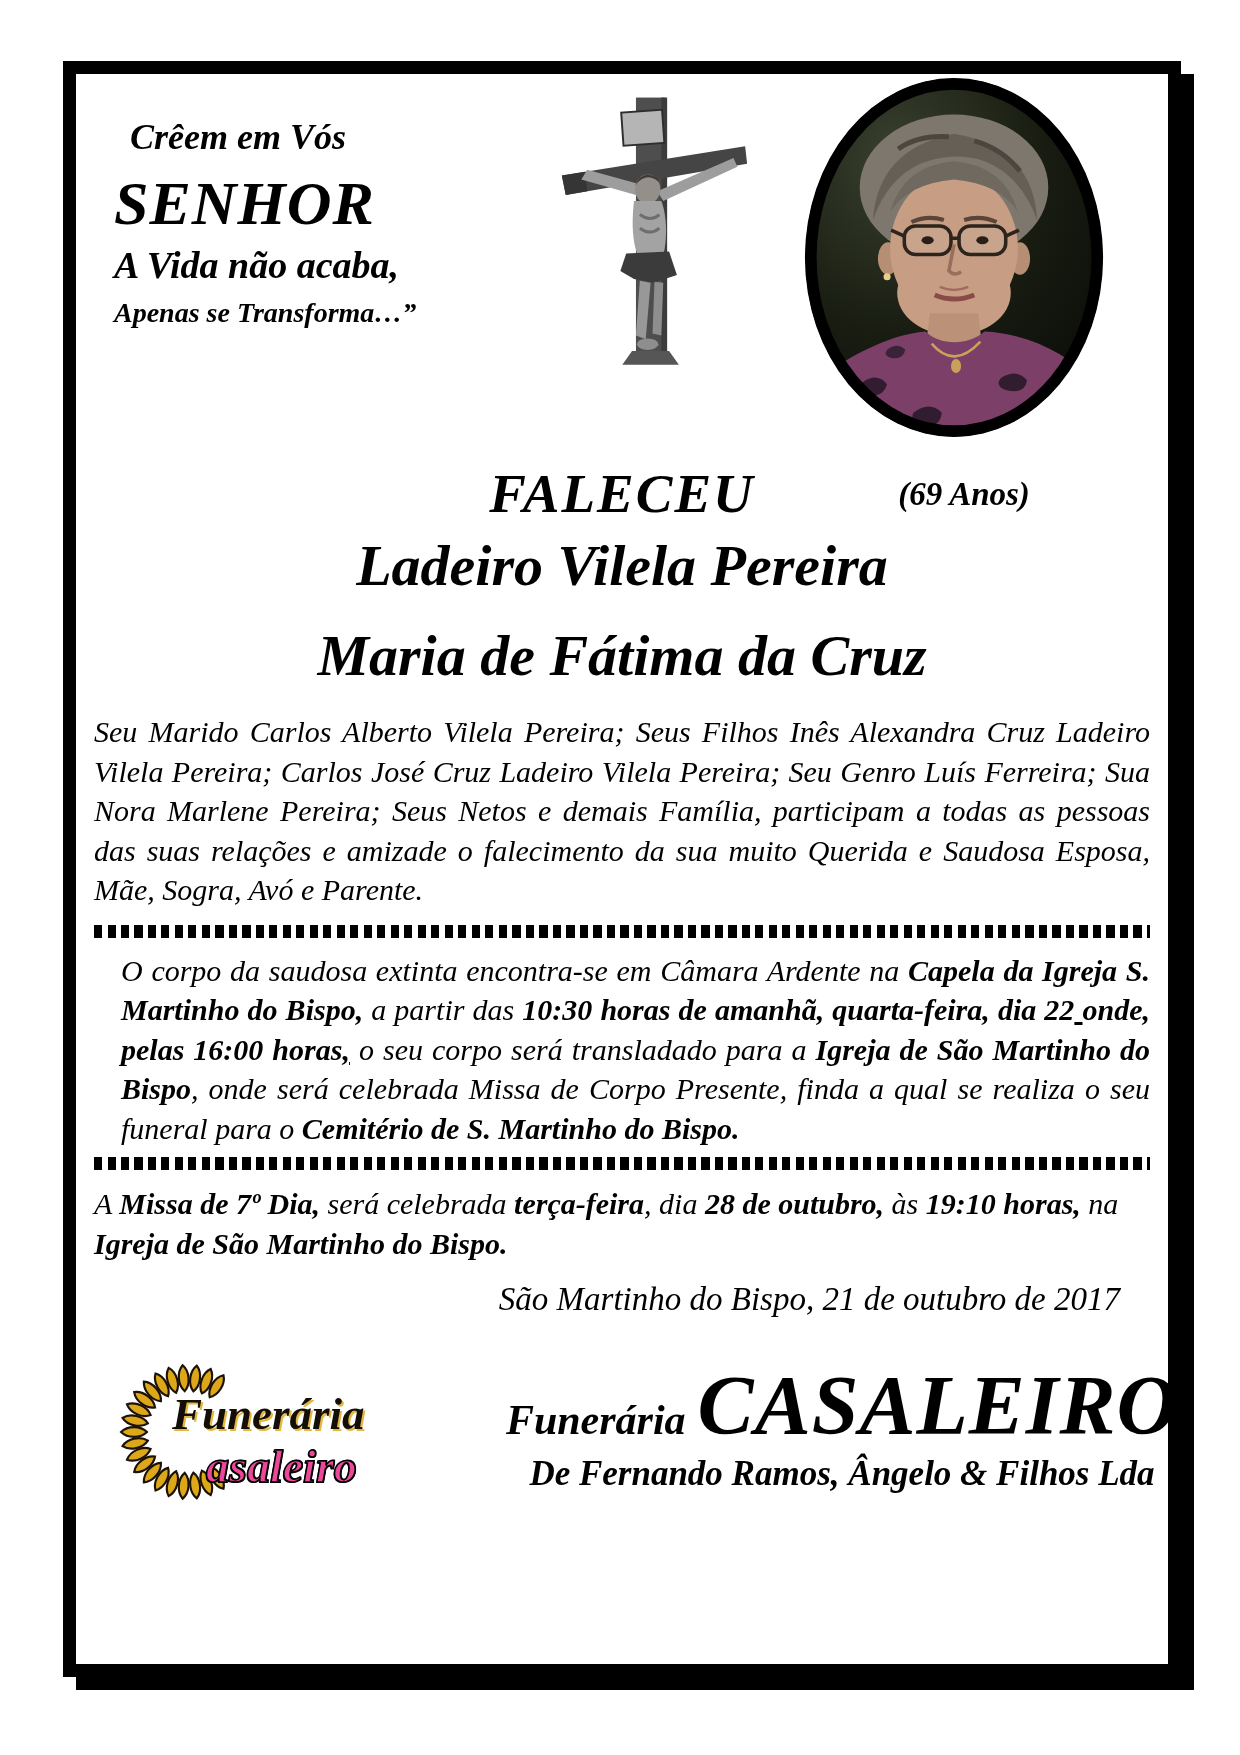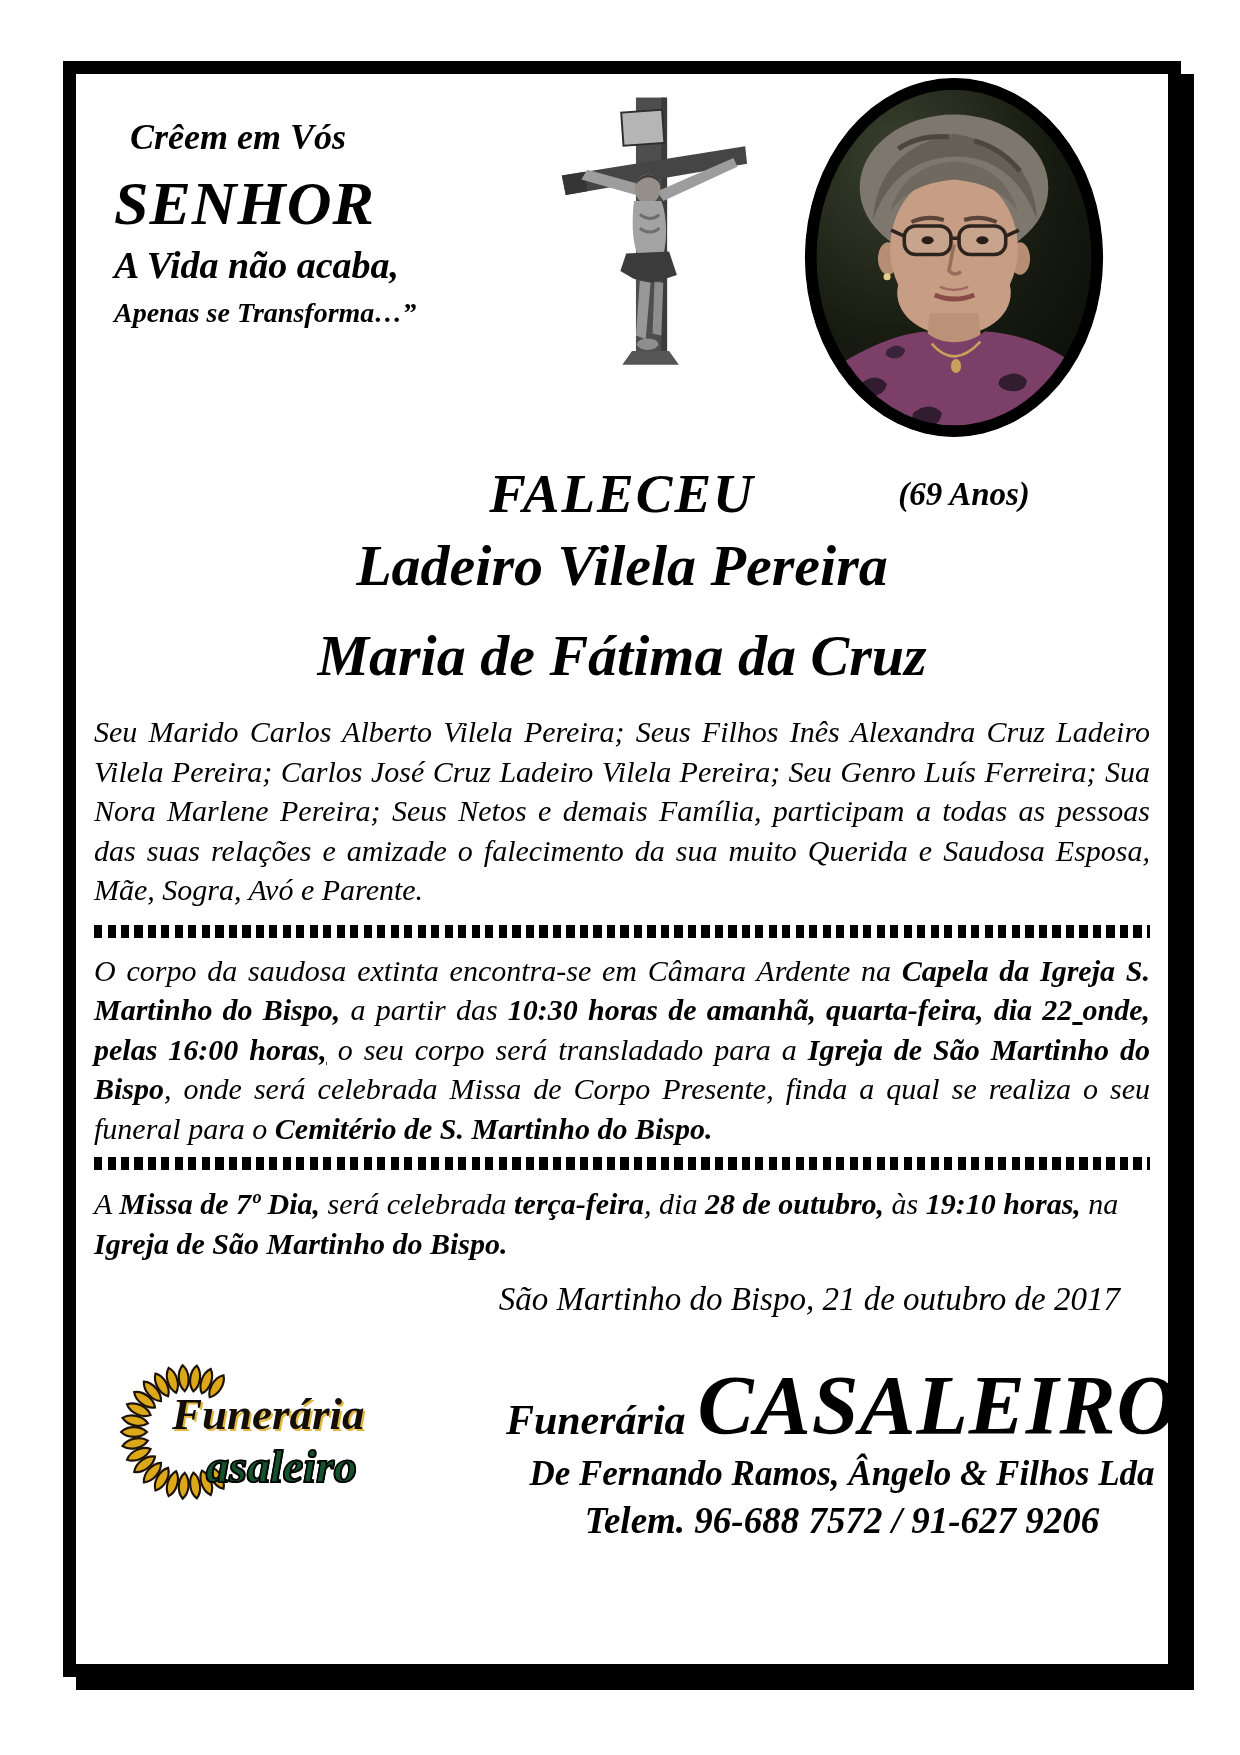--- a/index.html
+++ b/index.html
@@ -33,35 +33,35 @@
   .faleceu{margin:0;text-align:center;font-style:italic;font-weight:600;font-size:55px;line-height:64px;letter-spacing:2px;}
   .name{margin:0;text-align:center;font-style:italic;font-weight:700;font-size:58px;line-height:72px;}
   .name.first{margin-top:18px;}
   .name.second{margin-top:4px;}
 
   
   .para{font-style:italic;font-size:30px;line-height:39.5px;text-align:justify;margin:0;}
   .para .b{font-weight:700;}
   .para .u{text-decoration:underline;}
   .family{margin-top:20px;}
-  .wake{margin-top:13px;}
+  .wake{margin-top:13px;margin-left:27px;}
   .mass{margin-top:14px;text-align:left;}
   .dotted{height:13px;background:repeating-linear-gradient(90deg,#000 0 8px,transparent 8px 13.5px);}
   .dotted.one{margin-top:15px;}
   .dotted.two{margin-top:9px;}
   .dateline{font-style:italic;font-size:33px;text-align:right;padding-right:30px;margin-top:18px;white-space:nowrap;}
 
   
   .footer-area{position:relative;margin-top:26px;height:225px;}
   .logo{position:absolute;left:22px;top:10px;width:340px;height:170px;}
   .logo svg{position:absolute;left:0;top:0;}
   .logo-funeraria{position:absolute;left:56px;top:34px;font-size:45px;font-style:italic;font-weight:700;
     color:#130f08;text-shadow:2px 2px 0 rgba(222,170,30,.85);white-space:nowrap;}
   .logo-casaleiro{position:absolute;left:90px;top:86px;font-size:46px;font-style:italic;font-weight:700;
-    color:#14532d;-webkit-text-stroke:1.5px #000;text-shadow:1px 1px 0 #000,-1px 1px 0 #000,1px -1px 0 #000;white-space:nowrap;}
+    color:#ec4899;-webkit-text-stroke:1.5px #000;text-shadow:1px 1px 0 #000,-1px 1px 0 #000,1px -1px 0 #000;white-space:nowrap;}
   .brand-col{position:absolute;left:392px;top:22px;width:712px;text-align:center;}
   .brand-line{display:flex;align-items:baseline;justify-content:center;gap:12px;}
   .brand-prefix{font-size:42px;font-style:italic;font-weight:700;}
   .brand-name{font-size:84px;font-style:italic;font-weight:700;line-height:0.95;letter-spacing:1px;}
   .company-line{font-size:35px;font-style:italic;font-weight:700;margin-top:8px;white-space:nowrap;}
   .phone-line{font-size:37px;font-style:italic;font-weight:700;margin-top:5px;white-space:nowrap;}
 </style>
 </head>
 <body>
 
@@ -219,18 +219,17 @@
         <div class="logo-funeraria">Funerária</div>
         <div class="logo-casaleiro">asaleiro</div>
       </div>
 
       <div class="brand-col">
         <div class="brand-line">
           <span class="brand-prefix">Funerária</span>
           <span class="brand-name">CASALEIRO</span>
         </div>
         <div class="company-line">De Fernando Ramos, Ângelo &amp; Filhos Lda</div>
-        <div class="phone-line">Telem. 96-688 7572 / 91-627 9206</div>
       </div>
     </div>
 
   </div>
 </div>
 
 </body></html>

